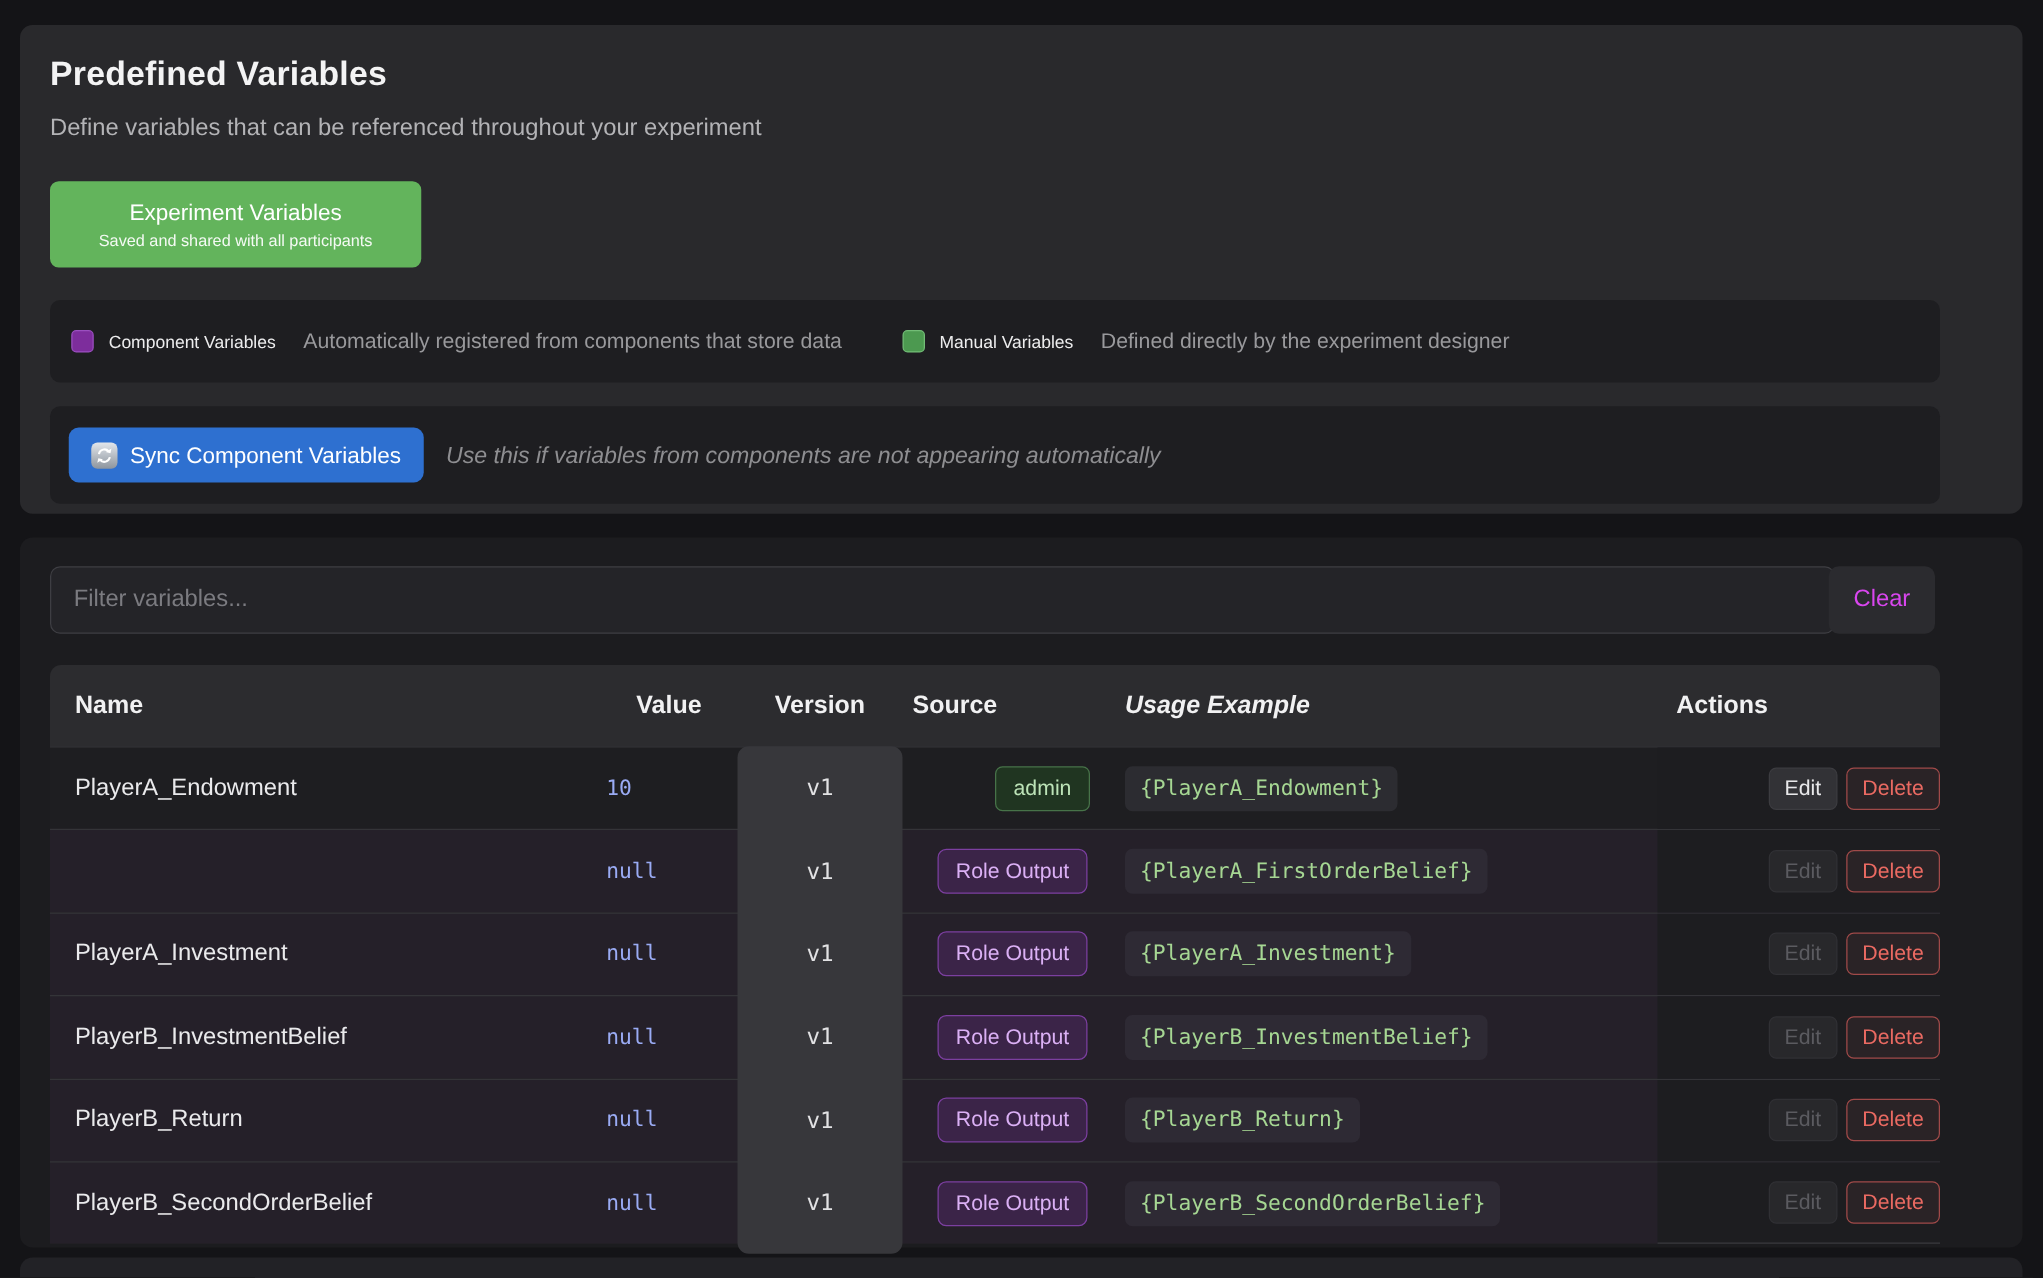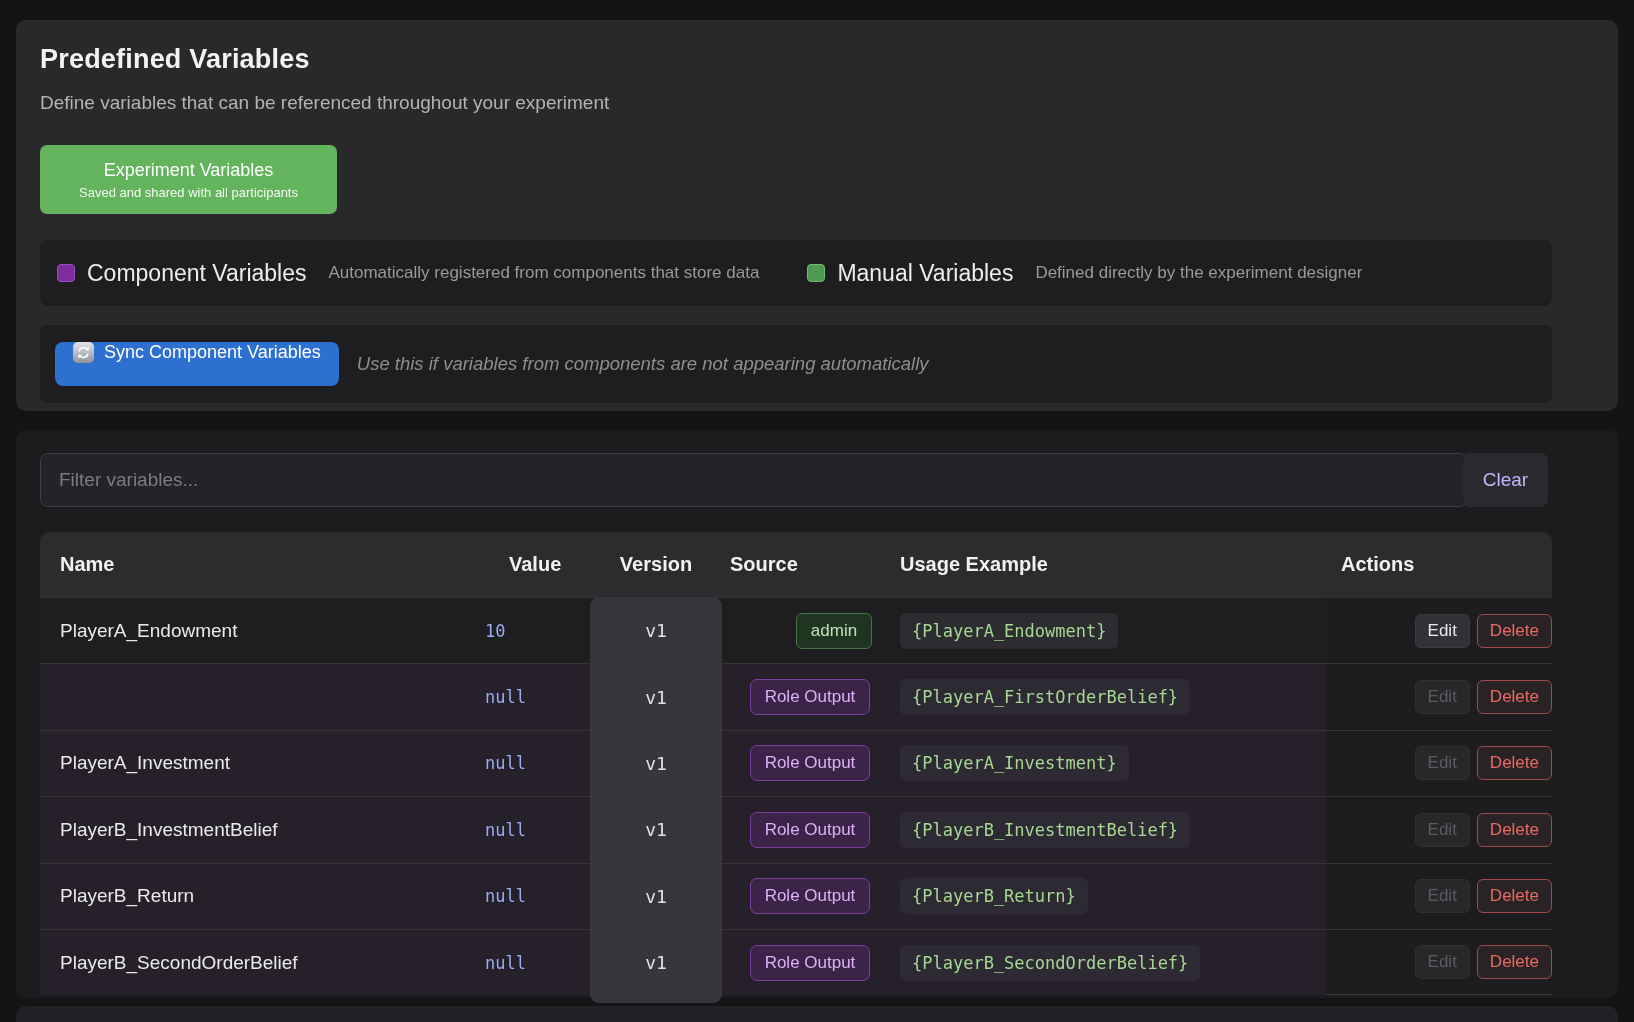--- a/index.html
+++ b/index.html
@@ -45,33 +45,33 @@
   .tab-btn .tab-sublabel{font-size:13px;color:rgba(255,255,255,.93);}
 
   .legend-bar{
     position:absolute;left:24px;top:220px;width:1512px;height:66px;
     background:#1e1e21;border-radius:8px;
     display:flex;align-items:center;padding:0 17px;
   }
   .swatch{width:18px;height:18px;border-radius:4px;flex:0 0 auto;}
   .swatch.purple{background:var(--legend-purple);border:1.5px solid #9b4fc0;}
   .swatch.green{background:var(--legend-green);border:1.5px solid #72bd76;}
-  .legend-label{font-size:23px;color:#ededee;margin-left:12px;}
+  .legend-label{font-size:14px;color:#ededee;margin-left:12px;}
   .legend-desc{font-size:17px;color:#99999c;margin-left:22px;}
   .legend-gap{width:48px;flex:0 0 auto;}
 
   .sync-bar{
     position:absolute;left:24px;top:305px;width:1512px;height:78px;
     background:#1e1e21;border-radius:8px;
     display:flex;align-items:center;padding:0 15px;
   }
   .sync-btn{
     height:44px;padding:0 18px;border:none;border-radius:8px;
     background:var(--accent-blue);color:#fff;font-size:18px;cursor:pointer;
-    display:flex;gap:10px;
+    display:flex;align-items:center;gap:10px;
     font-family:"Liberation Sans", sans-serif;
   }
   .sync-icon{
     width:21px;height:21px;border-radius:5px;flex:0 0 auto;
     background:linear-gradient(180deg,#e2e6eb 0%,#8d959e 100%);
     display:flex;align-items:center;justify-content:center;
   }
   .sync-hint{font-style:italic;font-size:18.5px;color:#8e8e91;margin-left:18px;}
 
   
@@ -82,39 +82,39 @@
   .filter-input{
     position:absolute;left:24px;top:23px;width:1428px;height:54px;
     background:#242428;border:1px solid #3e3e43;border-radius:8px;
     color:#d7d7da;font-size:19px;padding:0 18px;outline:none;
     font-family:"Liberation Sans", sans-serif;
   }
   .filter-input::placeholder{color:#7b7b80;}
   .clear-btn{
     position:absolute;left:1447px;top:23px;width:85px;height:54px;
     background:#2b2b2f;border:none;border-radius:8px;
-    color:#c4b5fd;font-size:19px;cursor:pointer;
+    color:#d946ef;font-size:19px;cursor:pointer;
     font-family:"Liberation Sans", sans-serif;
   }
 
   
   .table{
     position:absolute;left:24px;top:102px;width:1512px;
   }
   .thead{
     position:relative;height:65px;background:#2c2c2f;
     border-radius:9px 9px 0 0;
   }
   .th{position:absolute;top:0;height:65px;display:flex;align-items:center;
       font-size:20px;font-weight:700;color:#f1f1f2;}
   .th.name{left:20px;}
   .th.value{left:469px;}
   .th.version{left:550px;width:132px;justify-content:center;}
   .th.source{left:690px;}
-  .th.usage{left:860px;}
+  .th.usage{left:860px;font-style:italic;}
   .th.actions{left:1301px;}
 
   .version-strip{
     position:absolute;left:550px;top:65px;width:132px;height:406px;
     background:#37373b;border-radius:9px;z-index:1;
   }
 
   .trow{position:relative;height:66.4px;border-top:1px solid #343438;}
   .trow.neutral{background:#1e1e21;}
   .trow.tint{background:#252029;}

